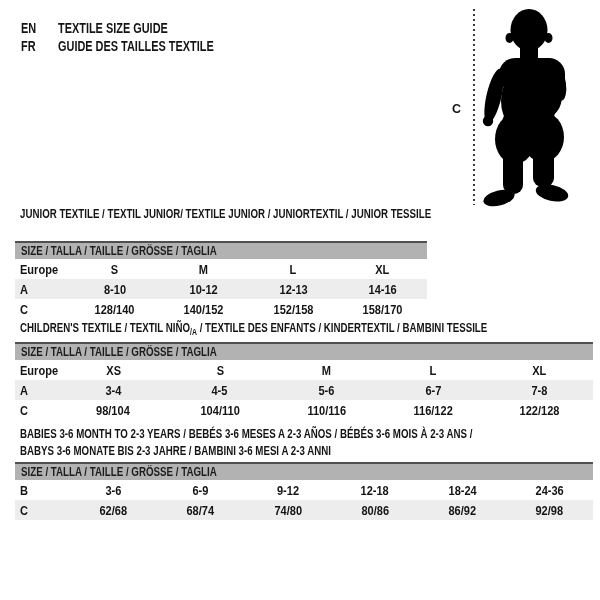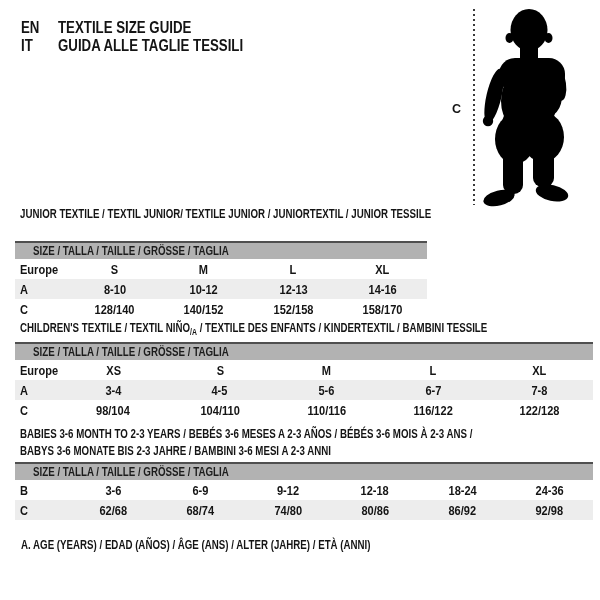--- a/index.html
+++ b/index.html
@@ -11,54 +11,54 @@
   .abs{position:absolute;}
   
   .cx{display:inline-block;white-space:nowrap;font-weight:700;}
   .s72{transform:scaleX(.72);transform-origin:0 50%;}
   .s78{transform:scaleX(.78);transform-origin:0 50%;}
   .s85{transform:scaleX(.85);transform-origin:0 50%;}
   .sc85{transform:scaleX(.85);transform-origin:50% 50%;}
 
   
   .langs{left:21px;top:19px;}
-  .lang-row{display:flex;align-items:center;height:18.3px;font-size:17px;}
+  .lang-row{display:flex;align-items:center;height:18.3px;font-size:14px;}
   .lang-code{flex:0 0 37px;width:37px;}
 
   
   .dotline{left:473px;top:9px;width:2px;height:196px;
     background-image:repeating-linear-gradient(to bottom,#3a3a3a 0 2.2px,transparent 2.2px 5px);}
   .clabel{left:452px;top:102px;font-size:12.5px;font-weight:700;}
   .baby{left:482px;top:6px;}
 
   
   .tbl-title{font-size:13.5px;font-weight:700;white-space:nowrap;}
   .subsc{font-size:9.5px;vertical-align:-2.5px;}
   table.size{border-collapse:collapse;table-layout:fixed;position:absolute;background:#fff;}
   table.size th.bar{background:#b2b2b2;border-top:2px solid #4f4f4f;height:16px;
-    text-align:left;padding:0 0 0 18px;font-size:12.5px;font-weight:700;color:#1c1c1c;}
+    text-align:left;padding:0 0 0 6px;font-size:12.5px;font-weight:700;color:#1c1c1c;}
   table.size td{height:20px;padding:0;text-align:center;font-size:13px;font-weight:700;vertical-align:middle;}
   table.size td.lbl{text-align:left;padding-left:5px;}
   table.size tr.shaded td{background:#ededed;}
 
   
   .legend{left:21px;top:537px;}
   .legend-line{height:17.2px;font-size:13.5px;white-space:nowrap;}
 </style>
 </head>
 <body>
 
 <div class="abs langs">
   <div class="lang-row">
     <span class="lang-code"><span class="cx s78">EN</span></span>
     <span class="cx s78">TEXTILE SIZE GUIDE</span>
   </div>
   <div class="lang-row">
-    <span class="lang-code"><span class="cx s78">IT</span></span>
-    <span class="cx s78">GUIDA ALLE TAGLIE TESSILI</span>
+    <span class="lang-code"><span class="cx s78">FR</span></span>
+    <span class="cx s78">GUIDE DES TAILLES TEXTILE</span>
   </div>
 </div>
 
 <div class="abs dotline"></div>
 <div class="abs clabel">C</div>
 <svg class="abs baby" width="94" height="203" viewBox="0 0 94 203" aria-hidden="true">
   <g fill="#000000">
     <ellipse cx="47" cy="24" rx="18.5" ry="21"></ellipse>
     <ellipse cx="27.5" cy="32" rx="4" ry="5"></ellipse>
     <ellipse cx="66.5" cy="32" rx="4" ry="5"></ellipse>
@@ -203,14 +203,13 @@
       <td><span class="cx sc85">68/74</span></td>
       <td><span class="cx sc85">74/80</span></td>
       <td><span class="cx sc85">80/86</span></td>
       <td><span class="cx sc85">86/92</span></td>
       <td><span class="cx sc85">92/98</span></td>
     </tr>
   </tbody>
 </table>
 
 <div class="abs legend">
-  <div class="legend-line"><span class="cx s72">A. AGE (YEARS) / EDAD (AÑOS) / ÂGE (ANS) / ALTER (JAHRE) / ETÀ (ANNI)</span></div>
 </div>
 
 </body></html>

